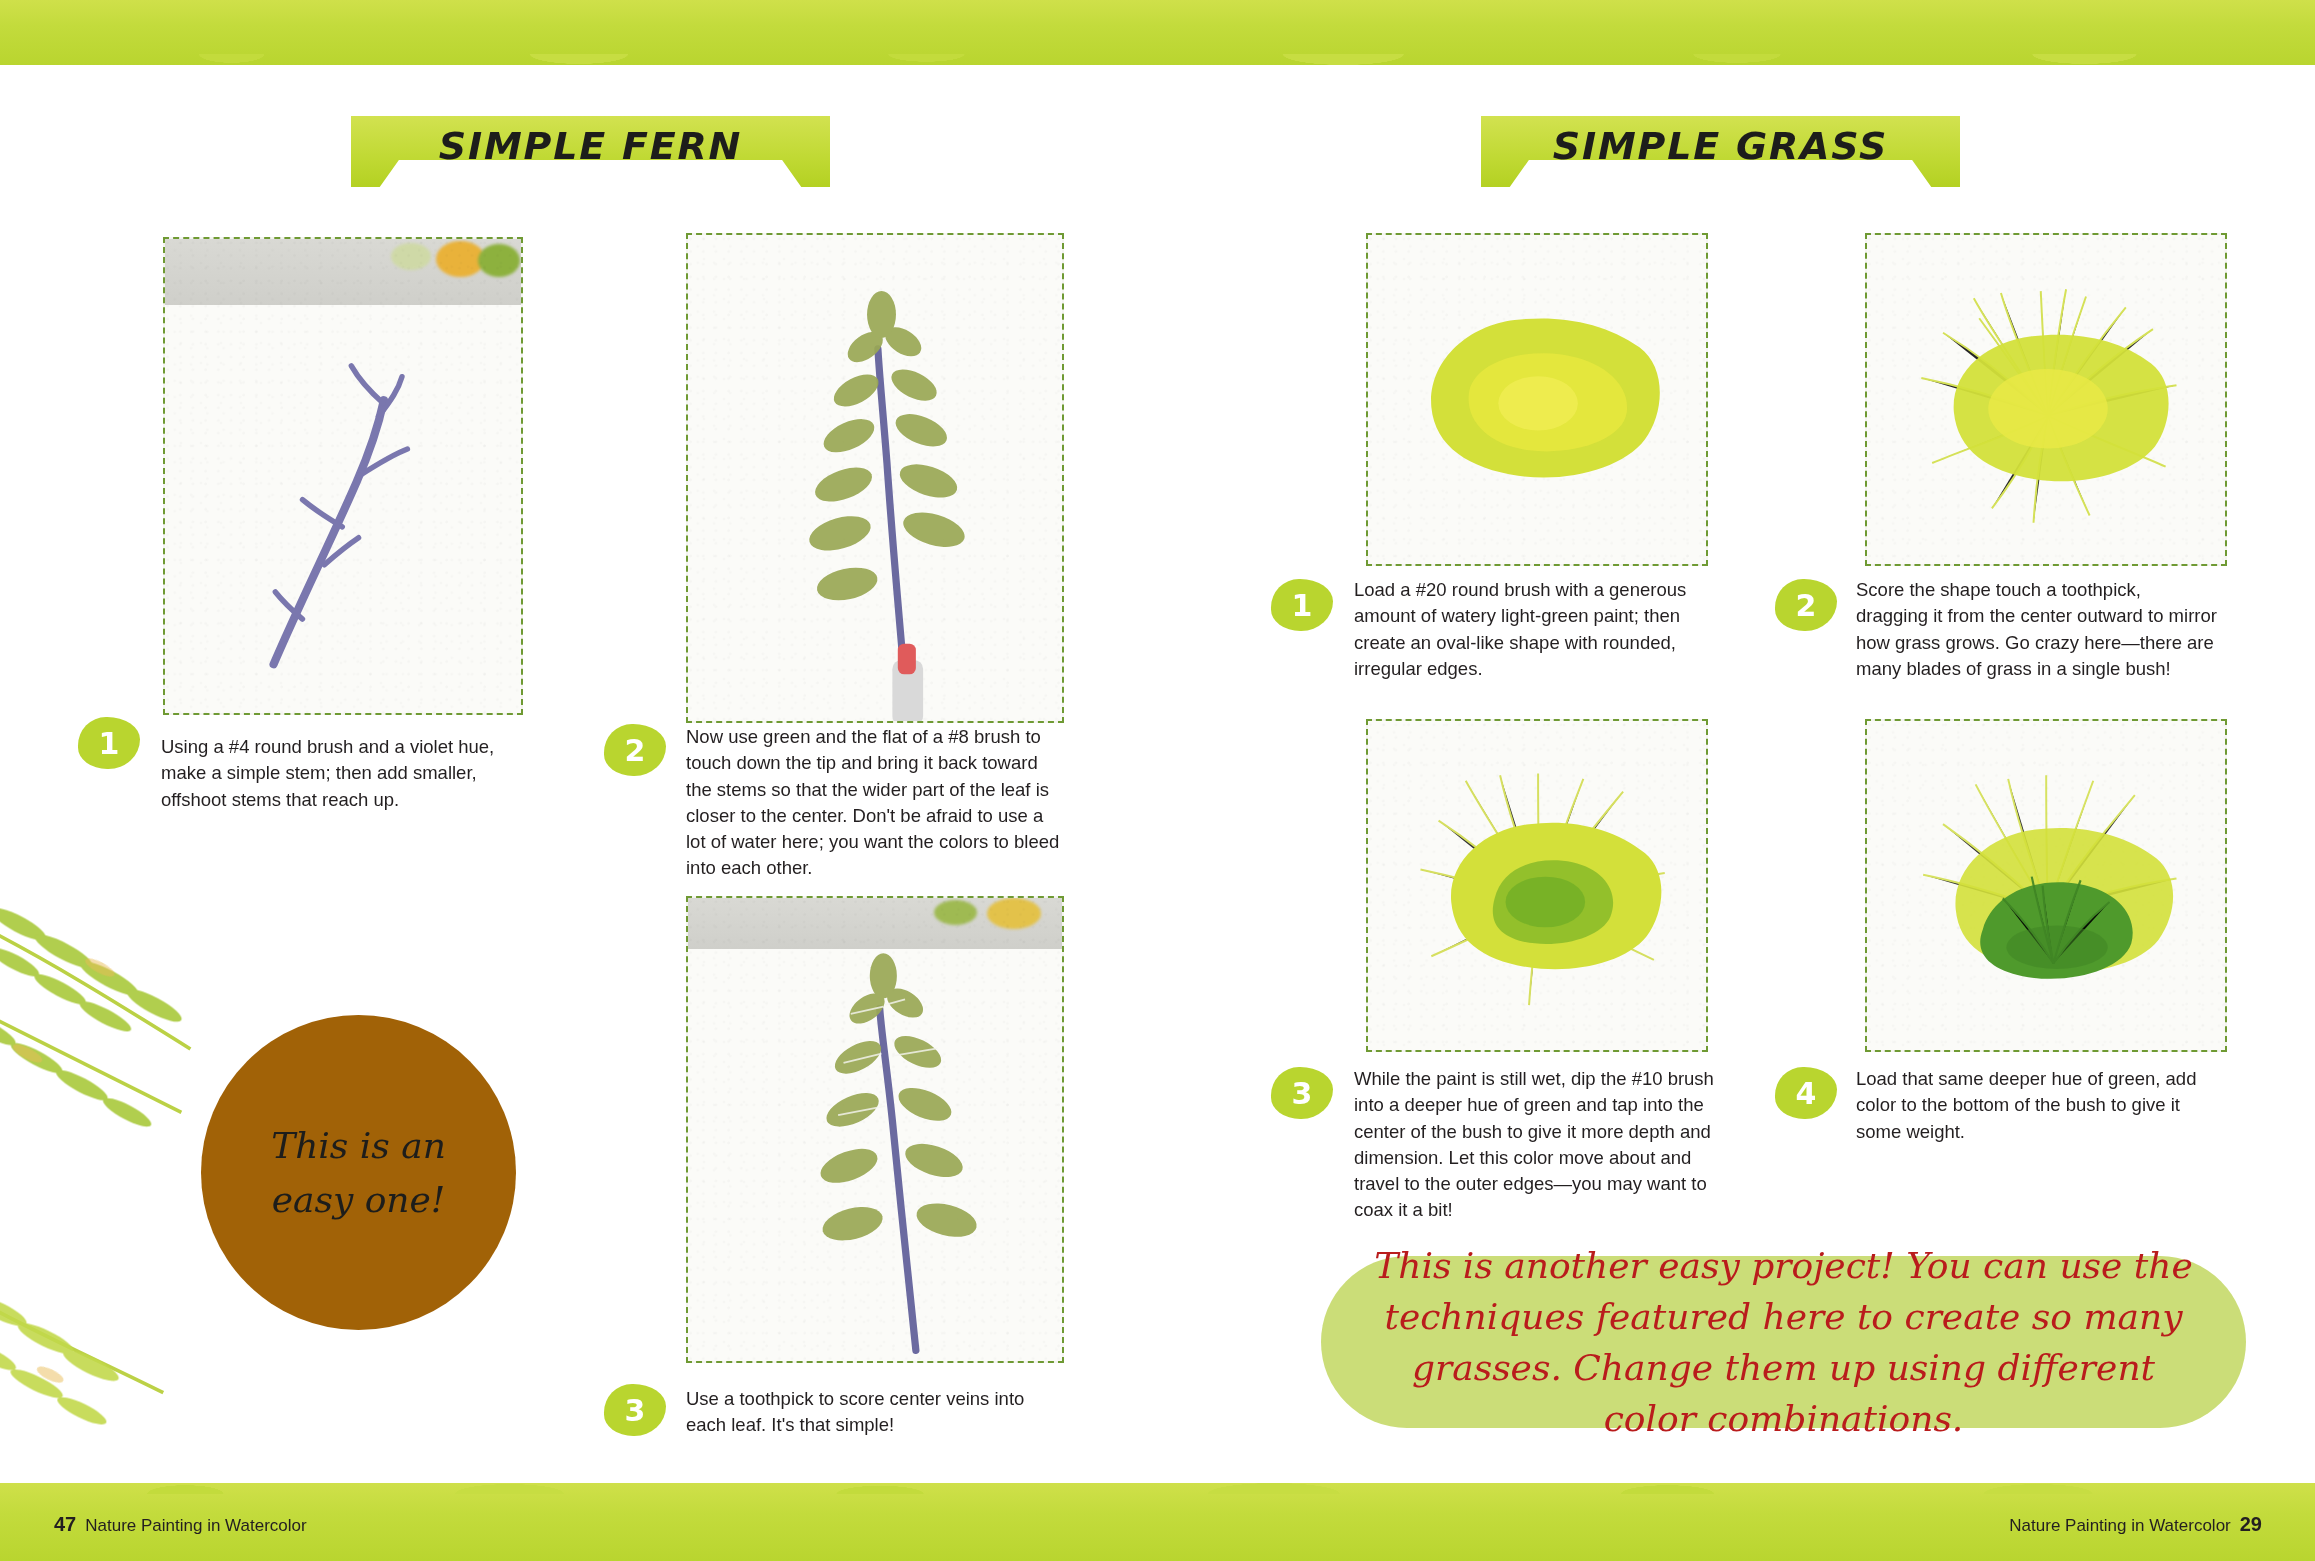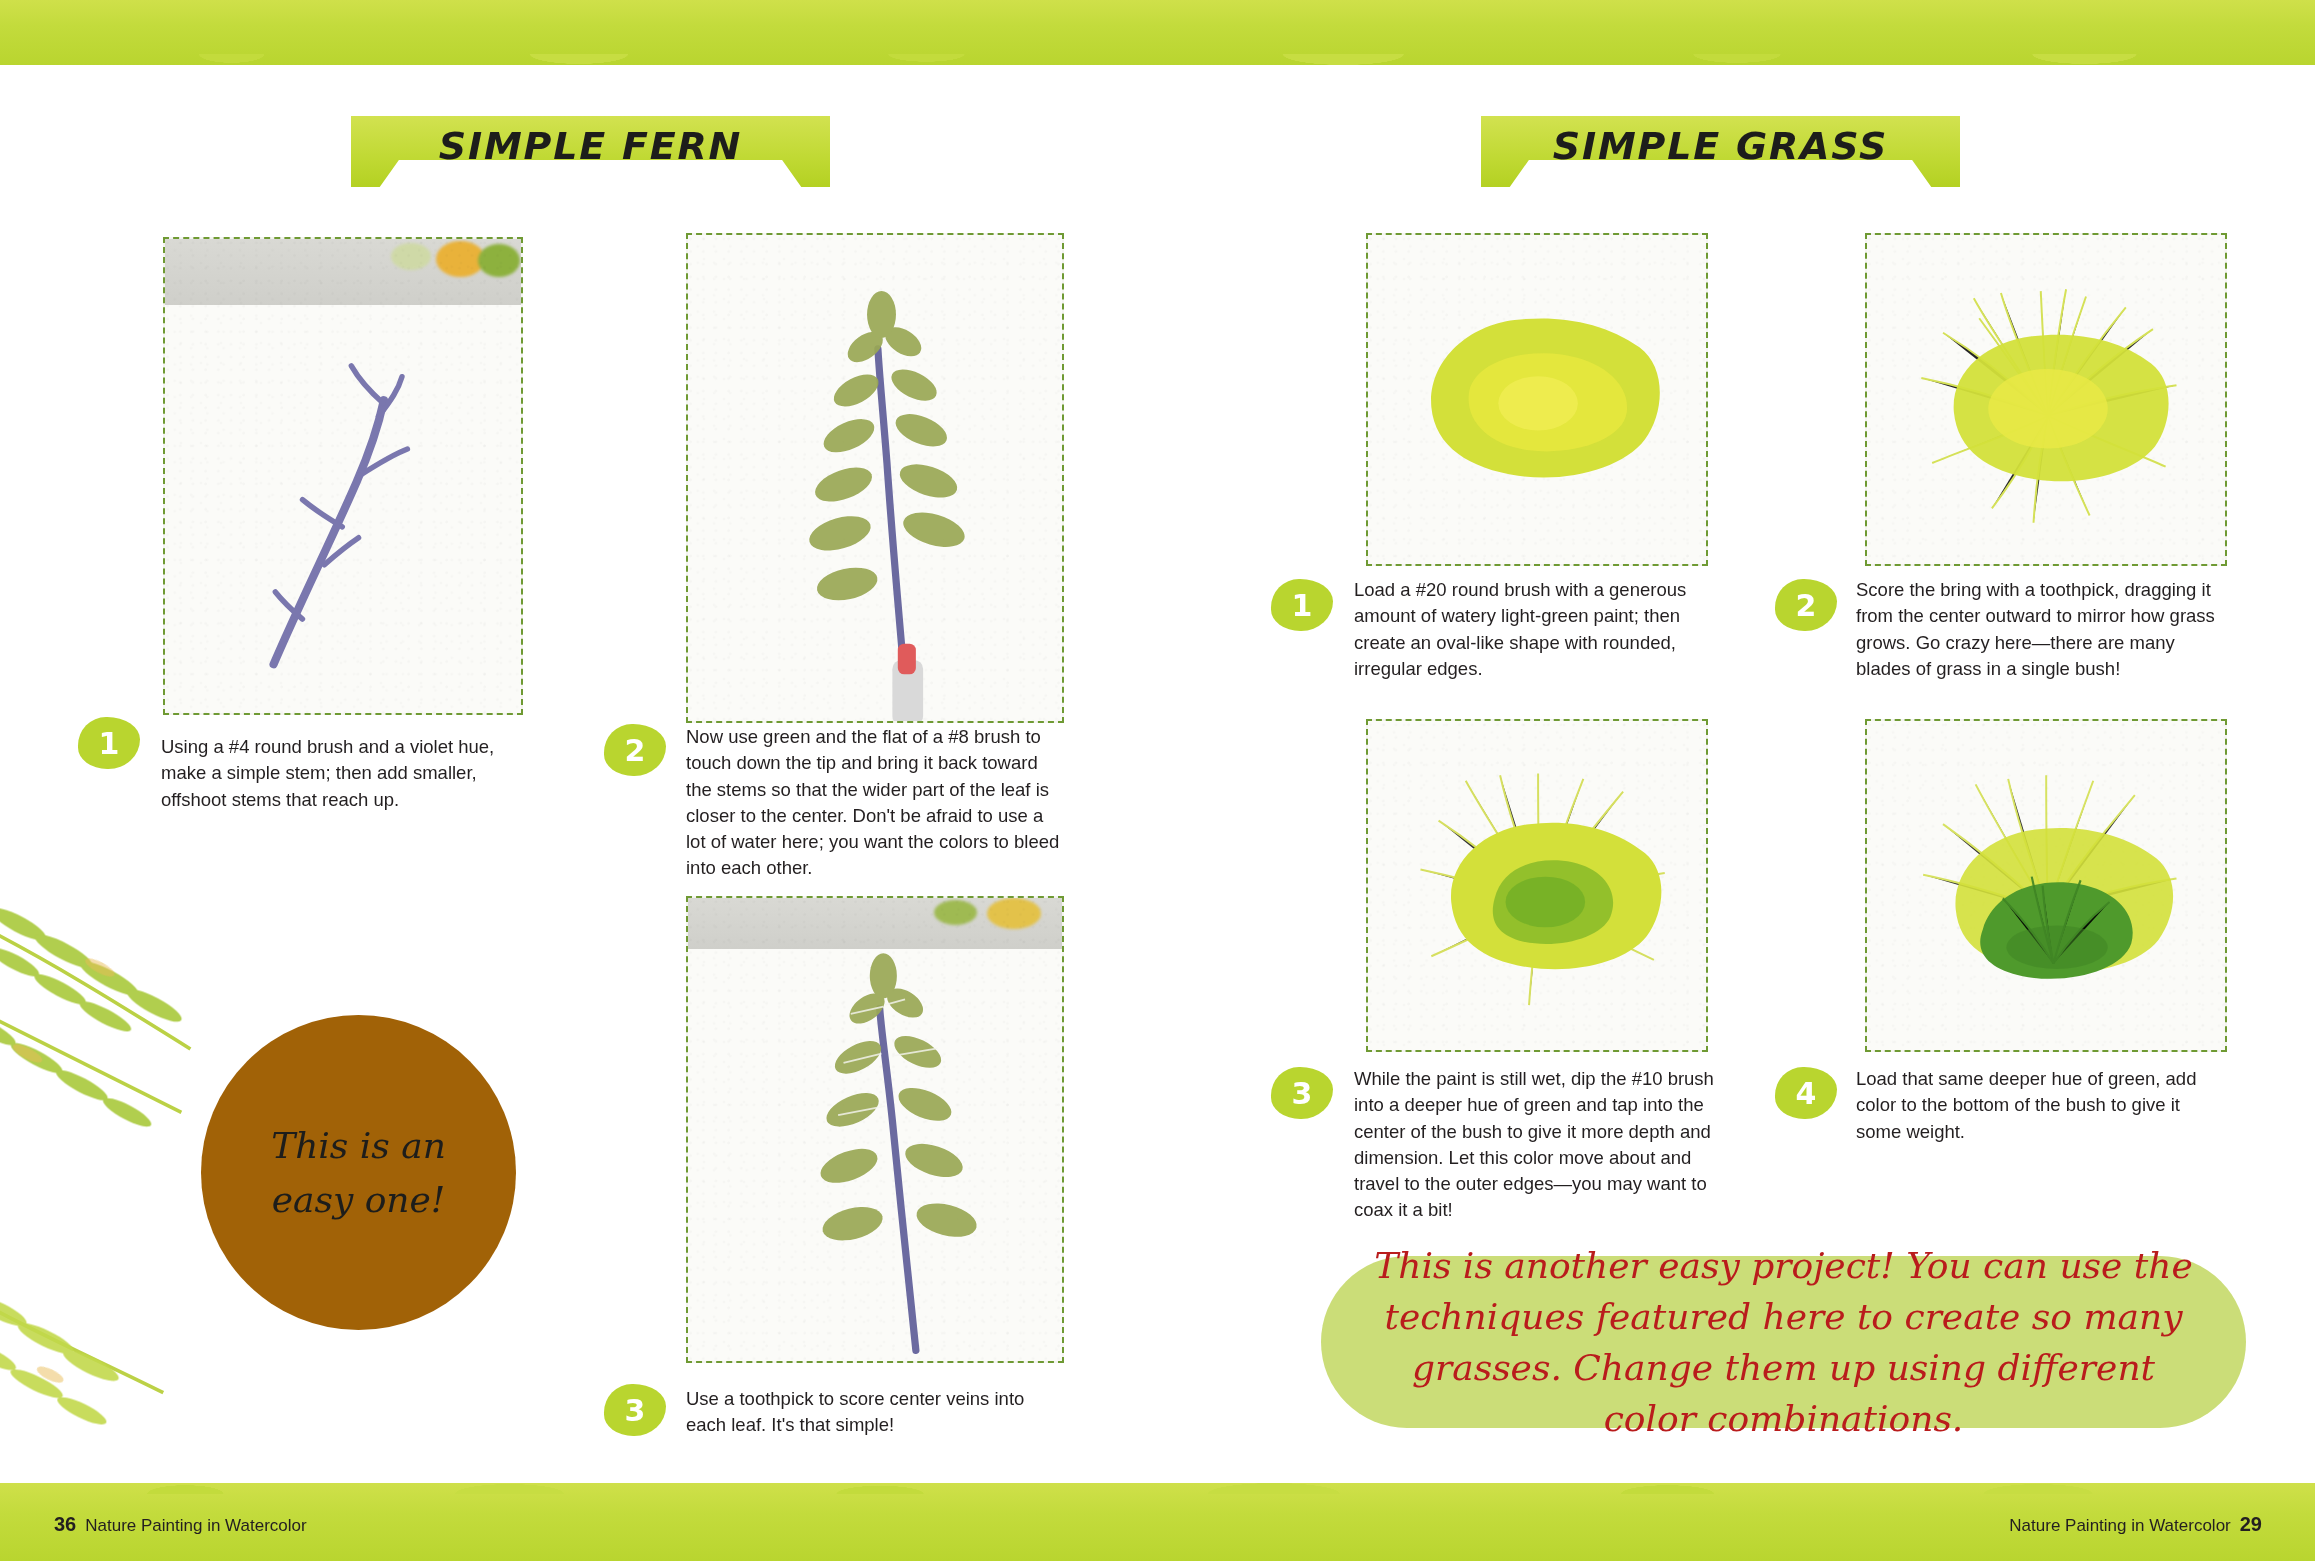--- a/index.html
+++ b/index.html
@@ -289,21 +289,21 @@
       <path d="M200 200 C216 244 232 280 246 310"></path>
         <path d="M200 200 C180 242 158 276 138 302"></path>
       <path d="M200 200 C206 146 212 102 220 60"></path>
         <path d="M200 200 C172 158 146 122 124 92"></path>
     </g>
     <path d="M96 196 C92 152 132 118 182 112 C228 106 278 114 314 142 C340 162 338 206 318 234 C294 264 236 278 186 270 C134 262 100 238 96 196 Z" fill="#d3e03a" opacity=".95"></path>
     <ellipse cx="200" cy="192" rx="66" ry="44" fill="#eaea46" opacity=".8"></ellipse>
   </svg>
 </div>
 <div class="stepnum" style="left:1775px; top:579px;">2</div>
-<div class="steptext" style="left:1856px; top:577px; width:362px;">Score the bring with a toothpick, dragging it from the center outward to mirror how grass grows. Go crazy here—there are many blades of grass in a single bush!</div>
+<div class="steptext" style="left:1856px; top:577px; width:362px;">Score the shape touch a toothpick, dragging it from the center outward to mirror how grass grows. Go crazy here—there are many blades of grass in a single bush!</div>
 
 <div class="photo" style="left:1366px; top:719px; width:342px; height:333px;">
   <div class="paper"></div>
     <div class="paper-tex"></div>
   <svg width="342" height="333" viewBox="0 0 378 368" style="position:absolute;left:0;top:0">
     <g stroke="#cdd93a" stroke-width="2.2" opacity=".8">
       <path d="M190 200 C160 150 130 106 108 66"></path>
         <path d="M190 200 C172 148 156 104 146 60"></path>
       <path d="M190 200 C188 146 188 100 188 58"></path>
         <path d="M190 200 C206 148 222 104 238 64"></path>
@@ -350,20 +350,20 @@
   </svg>
 </div>
 <div class="stepnum" style="left:1775px; top:1067px;">4</div>
 <div class="steptext" style="left:1856px; top:1066px; width:362px;">Load that same deeper hue of green, add color to the bottom of the bush to give it some weight.</div>
 
 <div class="big-callout">
   <span>This is another easy project! You can use the techniques featured here to create so many grasses. Change them up using different color combinations.</span>
 </div>
 
 <div class="footer-left">
-  <span class="pgno">36</span>
+  <span class="pgno">47</span>
   <span>Nature Painting in Watercolor</span>
 </div>
 <div class="footer-right">
   <span>Nature Painting in Watercolor</span>
   <span class="pgno">29</span>
 </div>
 
 
 </body></html>

